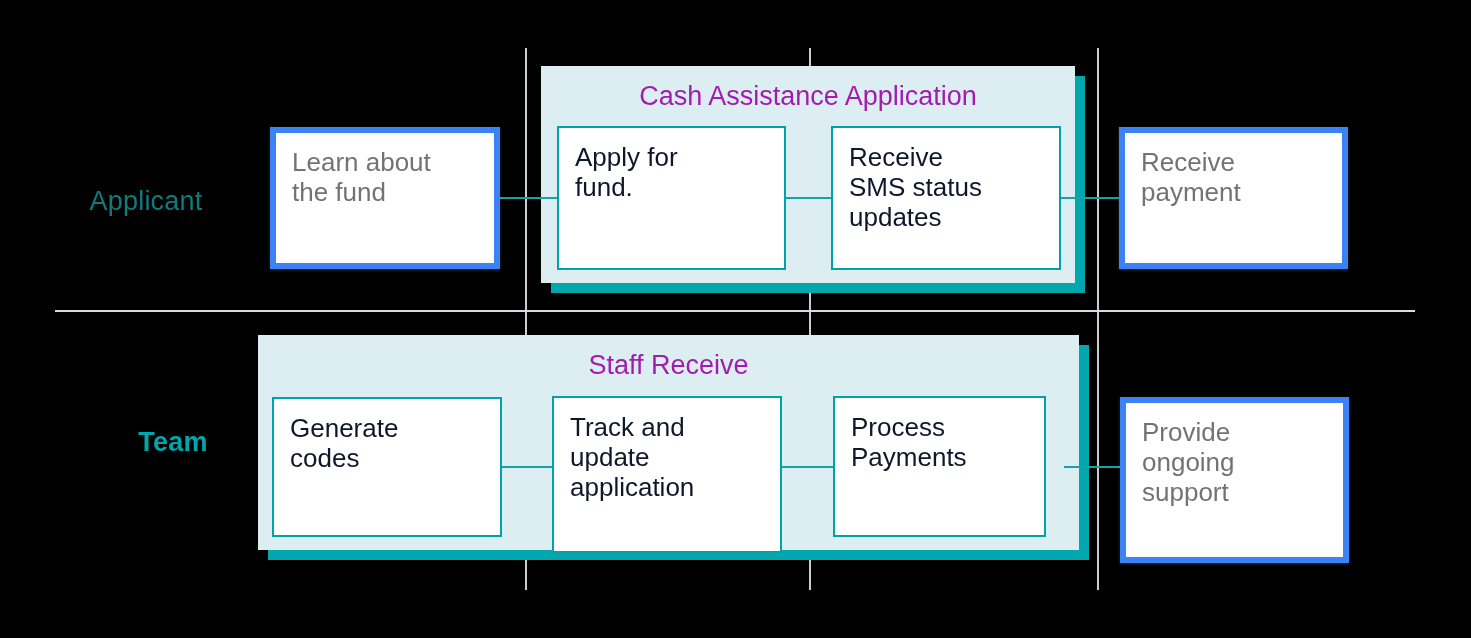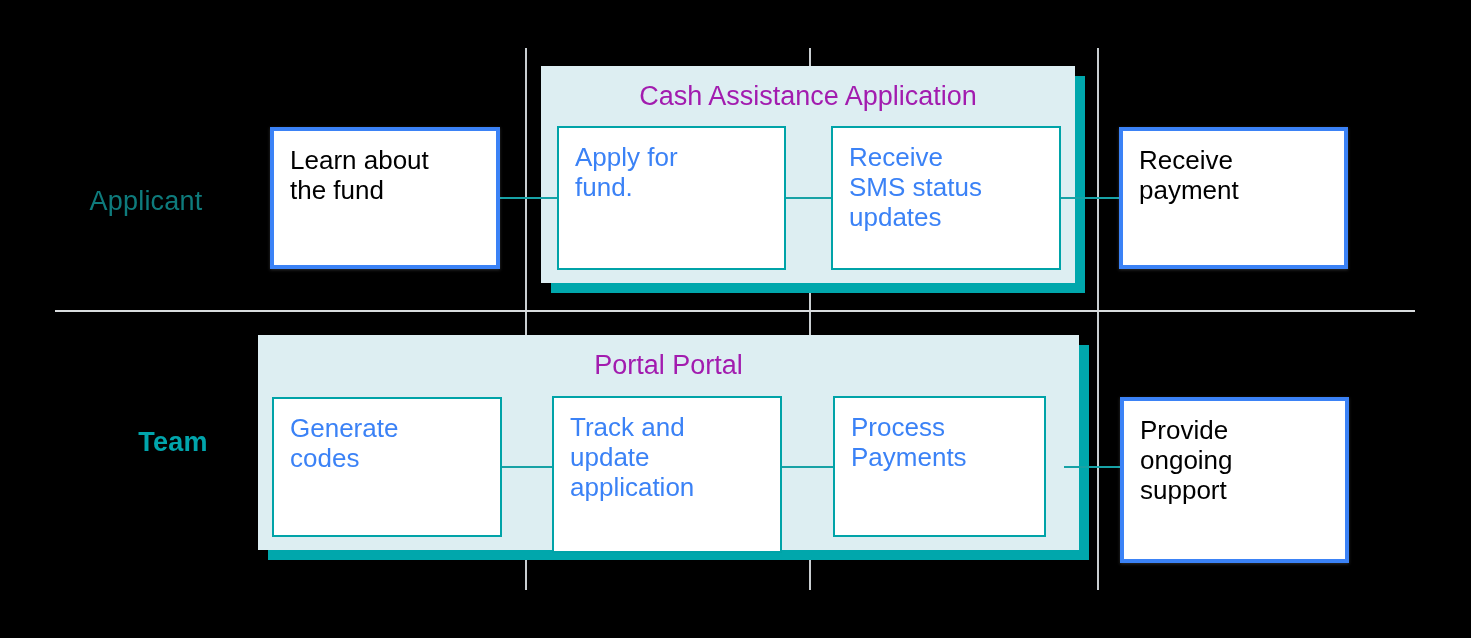--- a/index.html
+++ b/index.html
@@ -67,26 +67,26 @@
     display: flex;
     align-items: flex-start;
     padding: 14px 16px 0 16px;
     line-height: 1.16;
     font-size: 26px;
   }
   .step .step-text { display: block; }
 
   .step.active {
     border: 2px solid #00a3a8;
-    color: #3b82f6;
+    color: #0f172a;
   }
   .step.muted {
-    border: 4px solid #3b82f6;
+    border: 6px solid #3b82f6;
     box-shadow: 0 1px 3px rgba(255,255,255,0.18);
-    color: #000000;
+    color: #737373;
   }
 
   
   .conn {
     position: absolute;
     background: #17a2a6;
     height: 2px;
   }
 </style>
 </head>
@@ -127,21 +127,21 @@
 updates</span>
   </div>
 
   <div class="step muted" style="left:1119px; top:127px; width:229px; height:142px;">
     <span class="step-text" style="white-space:pre-line;">Receive
 payment</span>
   </div>
 
   <div class="group-shadow" style="left:268px; top:345px; width:821px; height:215px;"></div>
   <div class="group" style="left:258px; top:335px; width:821px; height:215px;">
-    <div class="group-title" style="top:15px;">Portal Portal</div>
+    <div class="group-title" style="top:15px;">Staff Receive</div>
   </div>
 
   <div class="conn" style="left:500px; top:466px; width:54px;"></div>
   <div class="conn" style="left:781px; top:466px; width:53px;"></div>
   <div class="conn" style="left:1064px; top:466px; width:58px;"></div>
 
   <div class="step active" style="left:272px; top:397px; width:230px; height:140px;">
     <span class="step-text" style="white-space:pre-line;">Generate
 codes</span>
   </div>

